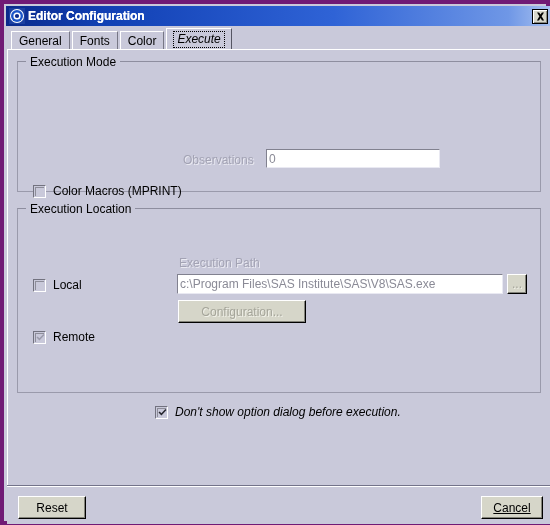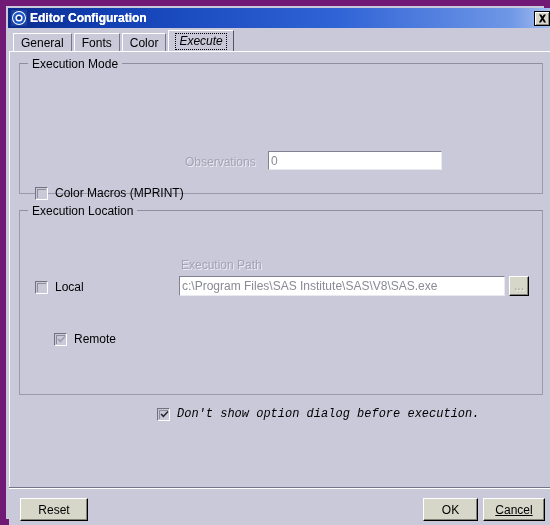--- a/index.html
+++ b/index.html
@@ -16,21 +16,21 @@
   }
 
   
   .window {
     position: absolute;
     left: 0; top: 0;
     width: 550px;
     height: 525px;
     box-sizing: border-box;
     background: #c9c9da;
-    border: 6px solid #701a75;
+    border: 4px solid #701a75;
   }
 
   
   .titlebar {
     position: absolute;
     left: 2px; top: 2px;
     width: 546px;
     height: 20px;
     background: linear-gradient(to right, #0a2a8c 0%, #1140b4 18%, #2f63d6 60%, #6f97e6 92%, #a9c2f0 100%);
     display: flex;
@@ -274,21 +274,21 @@
     box-sizing: border-box;
   }
   .bottombar::before {
     content: "";
     position: absolute;
     left: 0; top: -2px; right: 0;
     height: 1px;
     background: #73738a;
   }
 
-  .italic { font-style: italic; font-family: Liberation Mono, monospace; }
+  .italic { font-style: italic; }
 </style>
 </head>
 <body>
 
 <div class="window">
 
   <div class="titlebar">
     <span class="title-icon">
       <svg width="16" height="16" viewBox="0 0 16 16">
         <rect x="0" y="0" width="16" height="16" fill="#1b3fa0"></rect>
@@ -355,22 +355,26 @@
 
     <div class="textfield disabled" style="left:169px; top:224px; width:326px; height:20px;">
       <span>c:\Program Files\SAS Institute\SAS\V8\SAS.exe</span>
     </div>
 
     <div class="btn disabled" style="left:499px; top:224px; width:20px; height:20px;">
       <span class="inner"></span>
       <span class="btn-label">...</span>
     </div>
 
-
-    <div class="cbrow" style="left:25px; top:280px;margin-left:19px;">
+    <div class="btn disabled" style="left:170px; top:250px; width:128px; height:23px;">
+      <span class="inner"></span>
+      <span class="btn-label">Configuration...</span>
+    </div>
+
+    <div class="cbrow" style="left:25px; top:280px;">
       <span class="checkbox checked">
         <svg class="tick" viewBox="0 0 9 10">
           <path d="M0.5,4.5 L1.6,3.4 L3.4,5.2 L7.4,0.9 L8.5,2.0 L3.4,7.6 Z" fill="#9b9bab"></path>
         </svg>
       </span>
       <span class="cb-label">Remote</span>
     </div>
 
     <div class="cbrow" style="left:147px; top:355px;">
       <span class="checkbox checked">
@@ -381,23 +385,19 @@
       <span class="cb-label italic">Don't show option dialog before execution.</span>
     </div>
 
   </div>
 
   <div class="bottombar">
     <div class="btn" style="left:11px; top:9px; width:68px; height:23px;">
       <span class="inner"></span>
       <span class="btn-label">Reset</span>
     </div>
-    <div class="btn" style="left:414px; top:9px; width:55px; height:23px;">
-      <span class="inner"></span>
-      <span class="btn-label">OK</span>
-    </div>
     <div class="btn" style="left:474px; top:9px; width:62px; height:23px;text-decoration:underline;">
       <span class="inner"></span>
       <span class="btn-label">Cancel</span>
     </div>
   </div>
 
 </div>
 
 </body></html>

